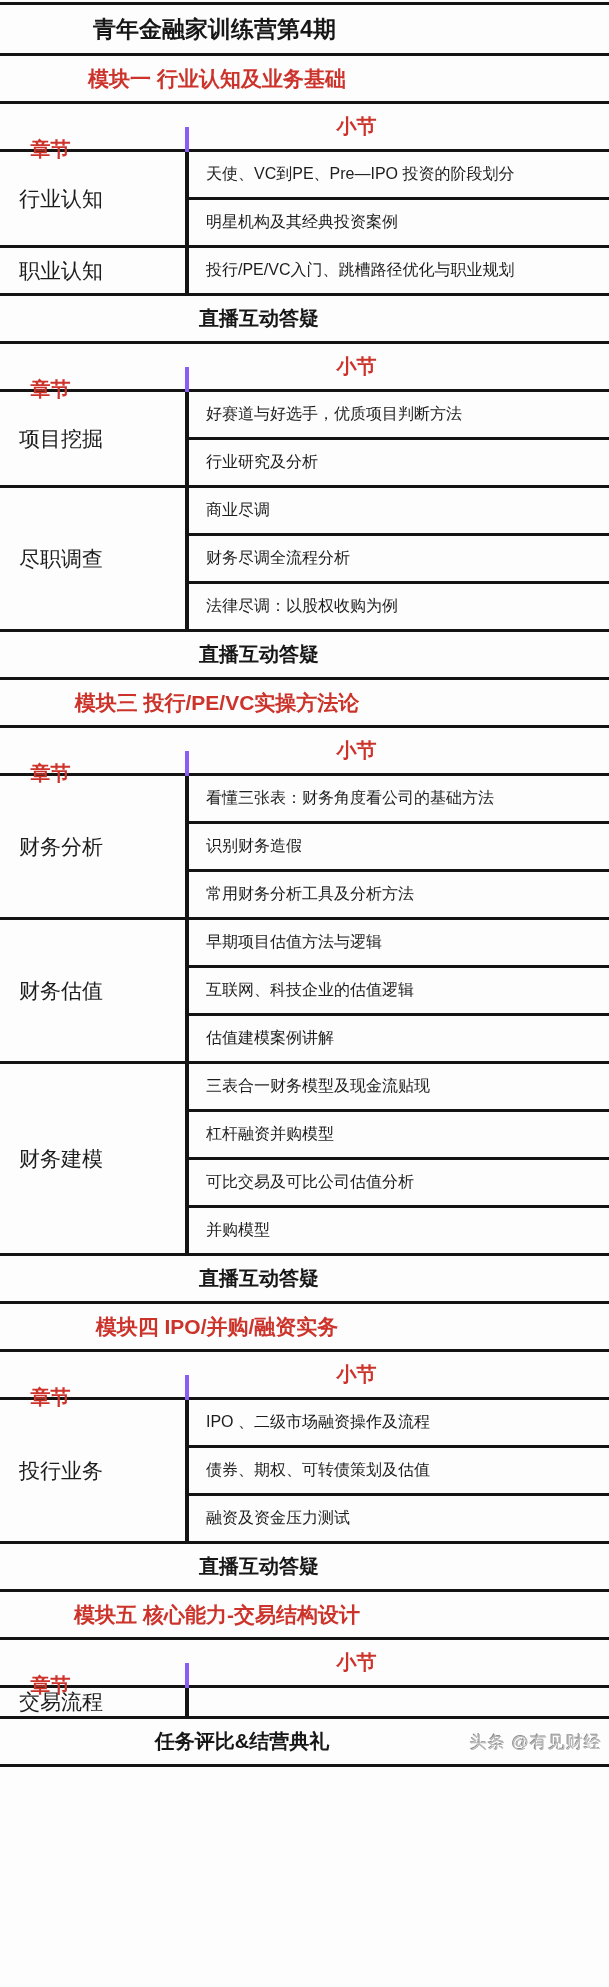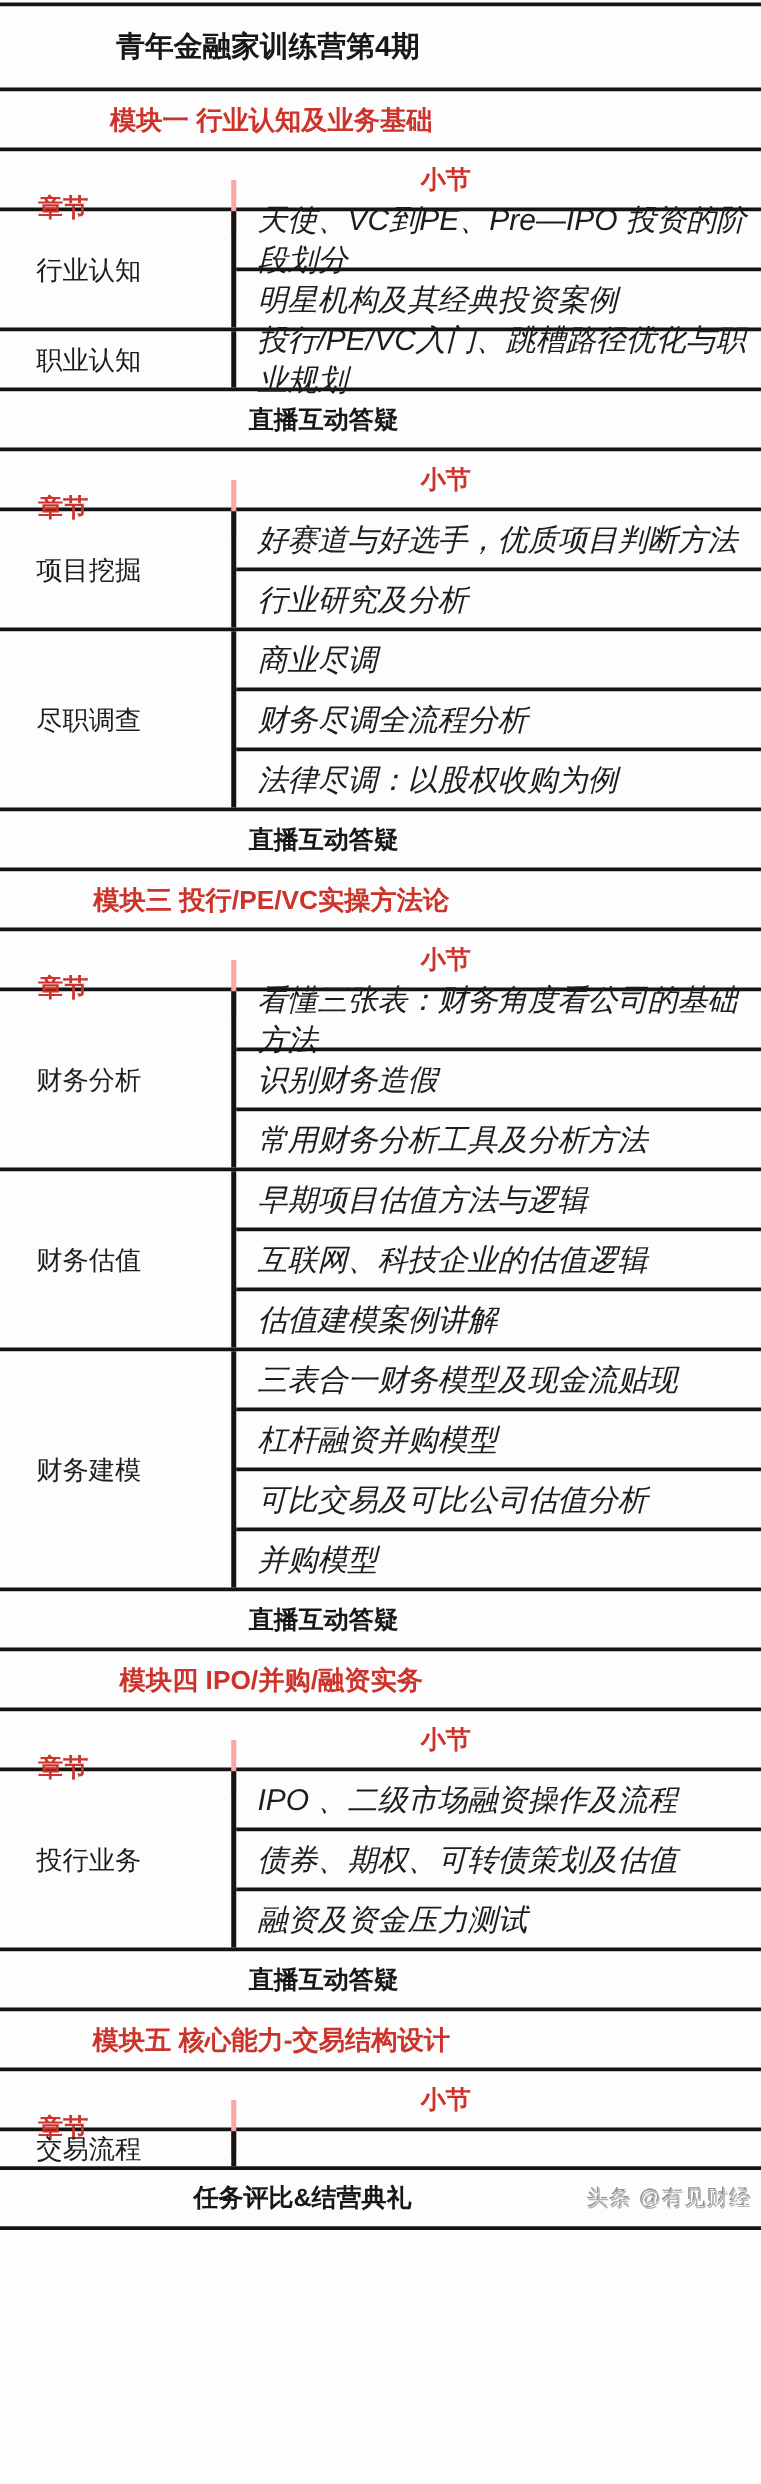--- a/index.html
+++ b/index.html
@@ -17,62 +17,61 @@
     border-bottom:3px solid #141414;
   }
   .row {
     box-sizing:border-box;
     height:48px;
     border-top:3px solid #141414;
     display:flex; align-items:center;
     font-size:20px;
   }
   .title-row {
-    height:65px; border-top:none;
+    height:48px; border-top:none;
     justify-content:center; padding-right:180px;
     font-size:23px; font-weight:bold; color:#171717;
   }
   .module-row {
     justify-content:center; padding-right:175px;
     color:#cc332b; font-weight:bold; font-size:21px;text-align:right;
   }
   .head-row { padding:0; }
   .head-ch {
     box-sizing:border-box; width:189px; height:100%;
-    border-right:4px solid #fca5a5;
+    border-right:4px solid #8b5cf6;
     display:flex; align-items:center; justify-content:center;
     padding-right:84px;
     color:#cc332b; font-weight:bold;margin-top:46px;
   }
   .head-sec {
     flex:1; height:100%;
     display:flex; align-items:center; justify-content:center;
     padding-right:85px;
     color:#cc332b; font-weight:bold;
   }
   .chapter-block {
     box-sizing:border-box;
     border-top:3px solid #141414;
     display:flex;
   }
   .ch-cell {
     box-sizing:border-box; width:189px;
     border-right:4px solid #141414;
     display:flex; align-items:center;
-    padding-left:29px;
+    padding-left:19px;
     font-size:21px;
   }
   .sec-col { flex:1; display:flex; flex-direction:column; }
   .sec-row {
     box-sizing:border-box; height:48px;
     display:flex; align-items:center;
     padding-left:17px;
     border-top:3px solid #141414;
-    font-size:24px;
-    font-style:italic;
+    font-size:16px;
   }
   .sec-row:first-child { border-top:none; height:45px; }
   .live-row {
     justify-content:center; padding-right:91px;
     font-weight:bold; color:#171717;
   }
   .final-row {
     position:relative;
     justify-content:center; padding-right:125px;
     font-weight:bold; color:#171717;

